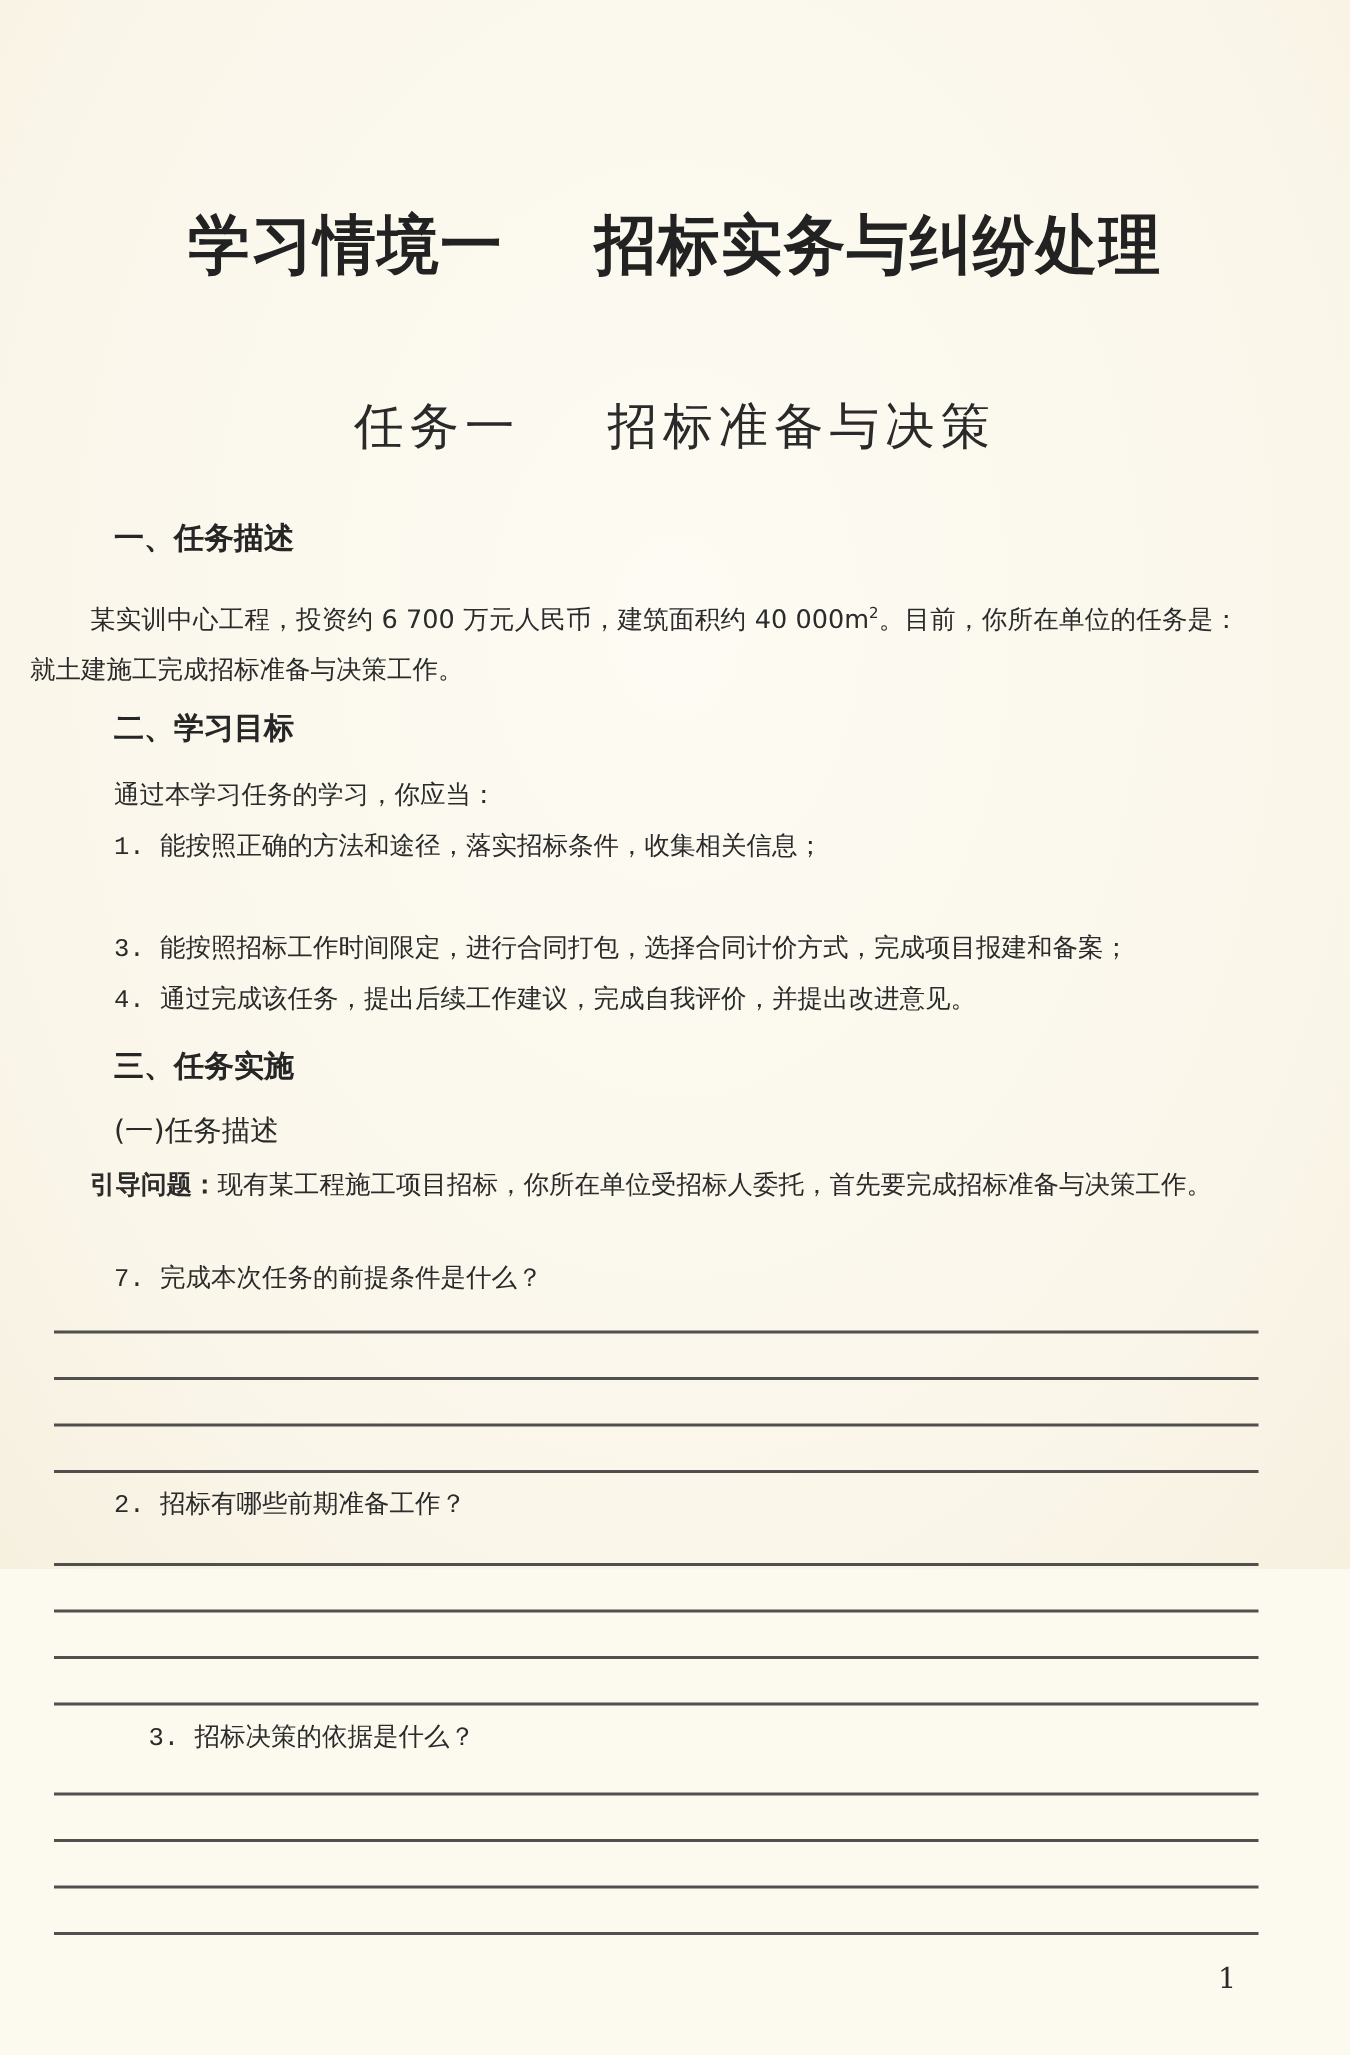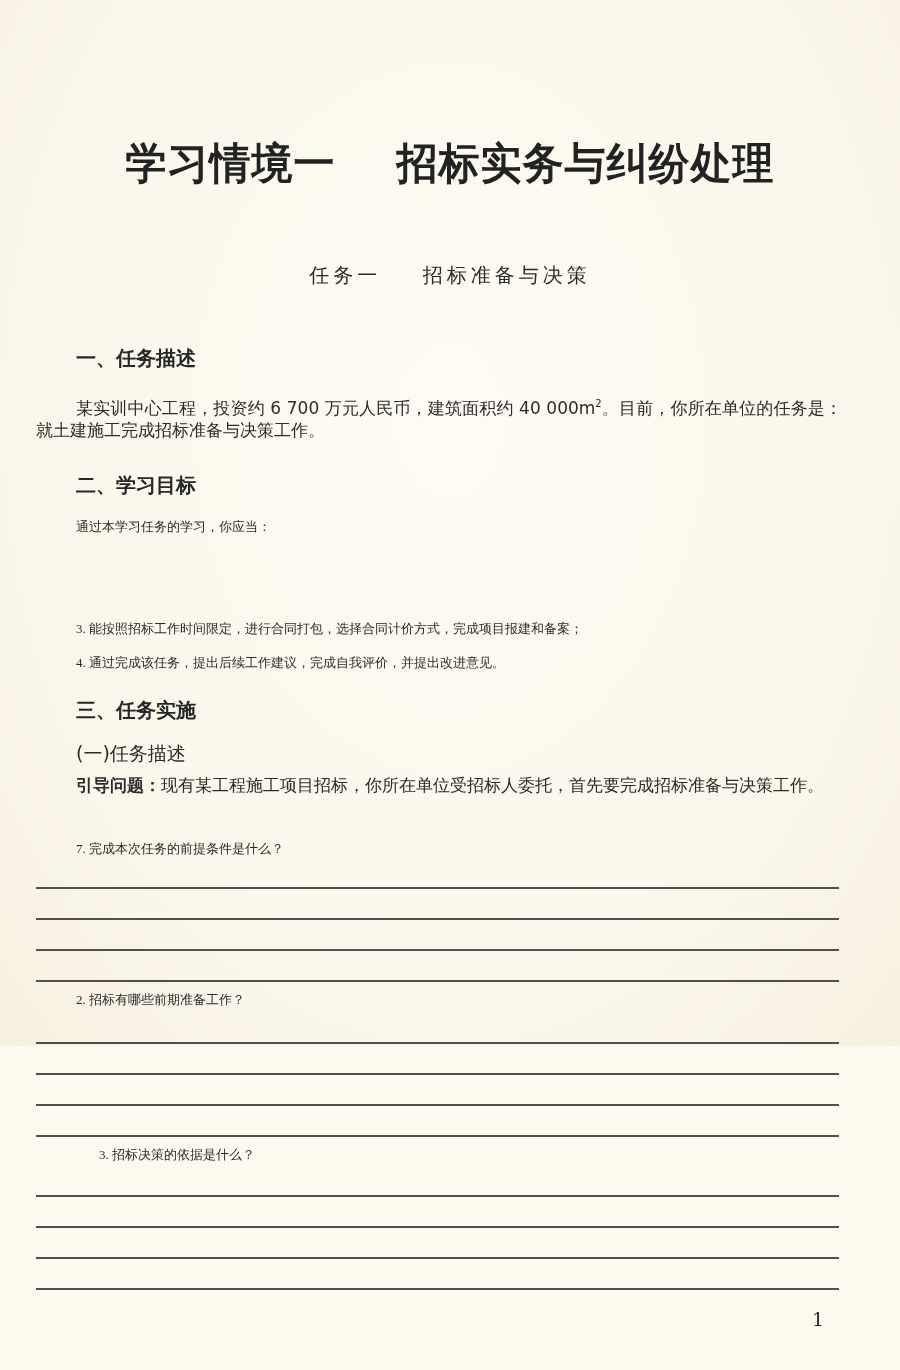--- a/index.html
+++ b/index.html
@@ -32,54 +32,54 @@
       letter-spacing: 1px;
       color: #222;
       white-space: pre;
       transform: scaleY(1.05);
     }
     .task-title {
       left: 0; width: 900px;
       top: 262px;
       text-align: center;
       font-family: "DejaVu Sans", "Liberation Sans", sans-serif;
-      font-size: 20px;
+      font-size: 33px;
       letter-spacing: 4px;
       color: #2a2a2a;
       white-space: pre;
     }
     .heading {
       left: 76px;
       font-family: Liberation Mono, monospace;
       font-weight: bold;
       font-size: 20px;
       color: #262626;
     }
     .sub-heading {
       left: 76px;
       font-family: "DejaVu Sans", "Liberation Sans", sans-serif;
       font-size: 19px;
       color: #2a2a2a;
     }
     .para {
-      left: 36px;
+      left: 20px;
       width: 806px;
       font-size: 17px;
-      line-height: 22px;
+      line-height: 33px;
       text-indent: 40px;
       text-align: justify;
       color: #2b2b2b;
       font-family: "DejaVu Sans", "Liberation Sans", sans-serif;
     }
     .line-text {
       left: 76px;
-      font-size: 13px;
+      font-size: 17px;
       white-space: nowrap;
       color: #2b2b2b;
-      font-family: Liberation Serif, serif;
+      font-family: Liberation Mono, monospace;
     }
     .bold-lead {
       font-weight: bold;
       margin-top: 25px;
     }
     .rule {
       left: 36px;
       width: 803px;
       height: 2px;
       background: #3d3d3d;
@@ -103,20 +103,21 @@
 
   <div class="abs task-title">任务一    招标准备与决策</div>
 
   <div class="abs heading" style="top:345px;">一、任务描述</div>
 
   <div class="abs para" style="top:393px;"><span>某实训中心工程，投资约 6 700 万元人民币，建筑面积约 40 000m</span><sup>2</sup><span>。目前，你所在单位的任务是：就土建施工完成招标准备与决策工作。</span></div>
 
   <div class="abs heading" style="top:472px;">二、学习目标</div>
 
   <div class="abs line-text" style="top:518px;">通过本学习任务的学习，你应当：</div>
+  <div class="abs line-text" style="top:552px;">1. 能按照正确的方法和途径，落实招标条件，收集相关信息；</div>
   <div class="abs line-text" style="top:620px;">3. 能按照招标工作时间限定，进行合同打包，选择合同计价方式，完成项目报建和备案；</div>
   <div class="abs line-text" style="top:654px;">4. 通过完成该任务，提出后续工作建议，完成自我评价，并提出改进意见。</div>
 
   <div class="abs heading" style="top:697px;">三、任务实施</div>
 
   <div class="abs sub-heading" style="top:741px;">(一)任务描述</div>
 
   <div class="abs para" style="top:774px;"><span class="bold-lead">引导问题：</span><span>现有某工程施工项目招标，你所在单位受招标人委托，首先要完成招标准备与决策工作。</span></div>
 
   <div class="abs line-text" style="top:840px;">7. 完成本次任务的前提条件是什么？</div>

